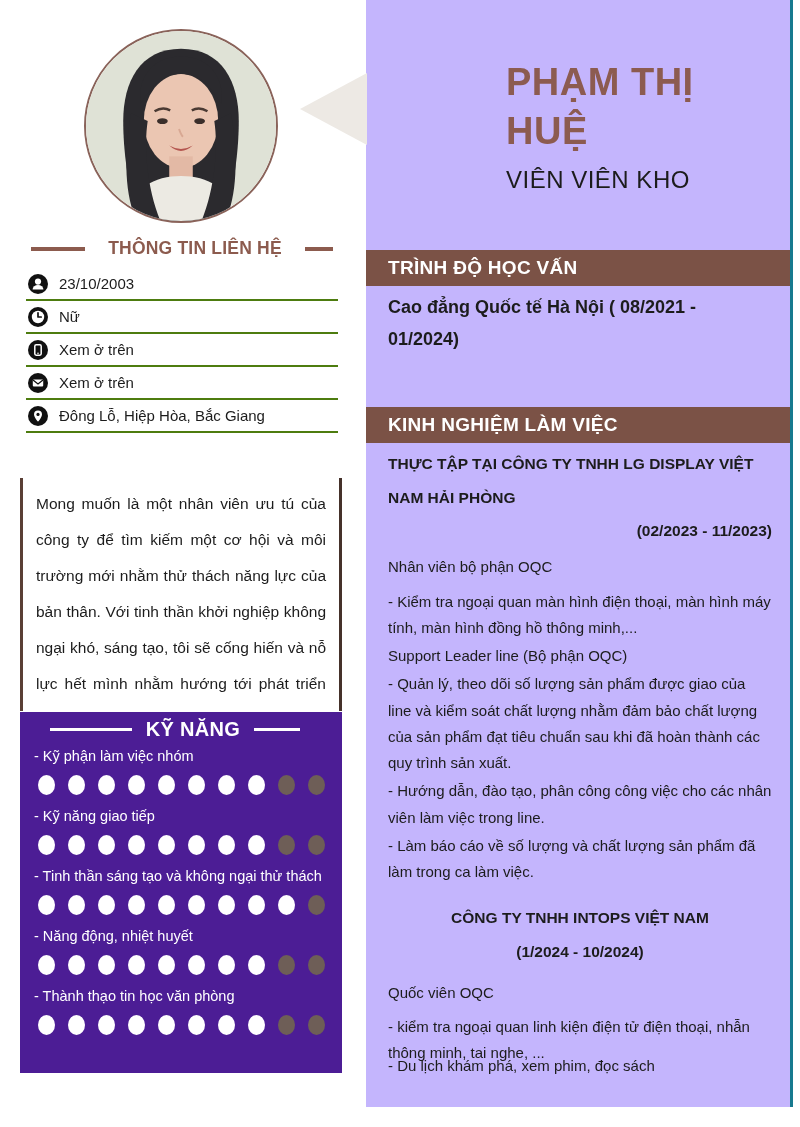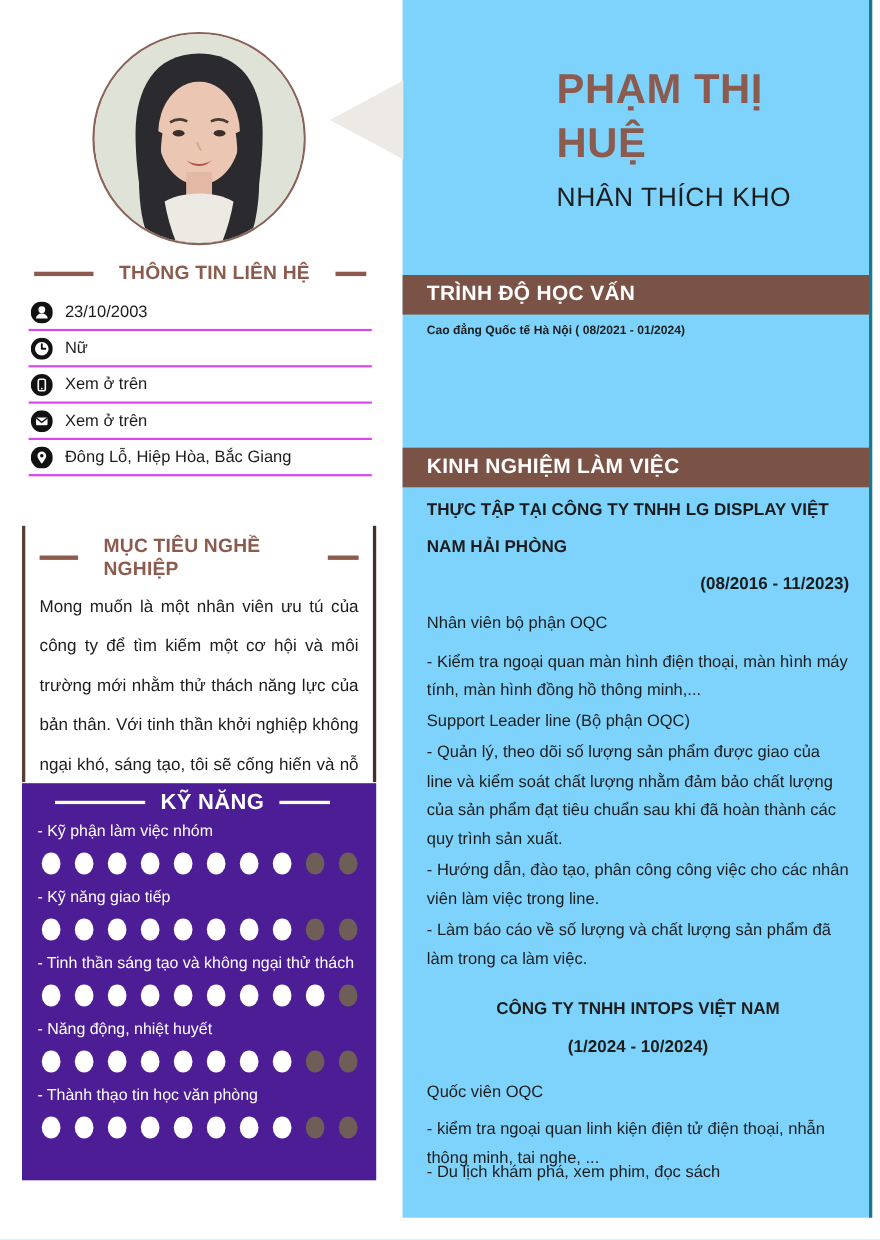--- a/index.html
+++ b/index.html
@@ -8,21 +8,21 @@
     position:relative;
     font-family:"Liberation Sans", sans-serif;
     background:#ffffff;
     color:#1c1c1c;
     overflow:hidden;
   }
 
   
   .panel {
     position:absolute; left:366px; top:0; width:424px; height:1107px;
-    background:#7dd3fc;
+    background:#c4b5fd;
   }
   .panel-notch {
     position:absolute; left:300px; top:73px; width:67px; height:72px;
     background:#EDE9E4;
     clip-path:polygon(100% 0, 0 50%, 100% 100%);
   }
   .teal-edge {
     position:absolute; left:790px; top:0; width:3px; height:1107px;
     background:#177A8F;
   }
@@ -44,21 +44,21 @@
   }
   .bar-edu { top:250px; }
   .bar-exp { top:407px; }
   .bar-hobby { top:1013px; }
 
   .rsec-body { position:absolute; left:22px; right:18px; font-size:15px; line-height:1.75; }
   .edu-body { top:292px; }
   .exp-body { top:447px; }
   .hobby-body { top:1053px; }
 
-  .bold-line { font-weight:bold; font-size:11px; }
+  .bold-line { font-weight:bold; font-size:18px; }
   .edu-major { margin-top:15px; }
 
   .job-head {
     display:flex; flex-wrap:wrap; justify-content:center;
     font-weight:bold; font-size:15.5px; line-height:2.2;
   }
   .job-date-right { text-align:right; font-weight:bold; font-size:15.5px; margin-top:2px; }
   .job-role { margin:10px 0 8px 0; }
   .job-detail { margin:2px 0; }
   .job2 { margin-top:16px; }
@@ -75,21 +75,21 @@
   .lsec-head {
     display:flex; align-items:center; justify-content:center; gap:23px;
     color:#8C5B4E; font-weight:bold; font-size:17.5px; letter-spacing:0.2px;
   }
   .lsec-head .dash { height:4px; background:#8C5B4E; }
   .dash-l { width:54px; } .dash-r { width:28px; }
 
   .contact-rows { margin-top:9px; }
   .c-row {
     display:flex; align-items:center; gap:11px;
-    height:33px; border-bottom:2px solid #d946ef; padding-left:2px;
+    height:33px; border-bottom:2px solid #4d7c0f; padding-left:2px;
   }
   .cicon { width:20px; height:20px; flex:0 0 20px; }
   .cicon svg { display:block; width:20px; height:20px; }
   .c-text { font-size:15px; }
 
   
   .objective {
     position:absolute; left:20px; top:478px; width:322px; height:233px;
     border-left:3px solid #5A3F35; border-right:3px solid #45312A;
     padding:8px 13px 0 13px;
@@ -115,36 +115,36 @@
   .dot { width:17px; height:20px; border-radius:50%; background:#6E5E57; }
   .dot.filled { background:#ffffff; }
 </style>
 </head>
 <body>
 
 <div class="panel">
 
   <div class="name-block">
     <div class="name">PHẠM THỊ HUỆ</div>
-    <div class="job-title">NHÂN THÍCH KHO</div>
+    <div class="job-title">VIÊN VIÊN KHO</div>
   </div>
 
   <div class="rsec-bar bar-edu">TRÌNH ĐỘ HỌC VẤN</div>
   <div class="rsec-body edu-body">
     <div class="bold-line">Cao đẳng Quốc tế Hà Nội ( 08/2021 - 01/2024)</div>
   </div>
 
   <div class="rsec-bar bar-exp">KINH NGHIỆM LÀM VIỆC</div>
   <div class="rsec-body exp-body">
 
     <div>
       <div class="job-head">
         <span>THỰC TẬP TẠI CÔNG TY TNHH LG DISPLAY VIỆT NAM HẢI PHÒNG</span>
       </div>
-      <div class="job-date-right">(08/2016 - 11/2023)</div>
+      <div class="job-date-right">(02/2023 - 11/2023)</div>
       <div class="job-role">Nhân viên bộ phận OQC</div>
       <div class="job-detail">- Kiểm tra ngoại quan màn hình điện thoại, màn hình máy tính, màn hình đồng hồ thông minh,...</div>
       <div class="job-detail">Support Leader line (Bộ phận OQC)</div>
       <div class="job-detail">- Quản lý, theo dõi số lượng sản phẩm được giao của line và kiểm soát chất lượng nhằm đảm bảo chất lượng của sản phẩm đạt tiêu chuẩn sau khi đã hoàn thành các quy trình sản xuất.</div>
       <div class="job-detail">- Hướng dẫn, đào tạo, phân công công việc cho các nhân viên làm việc trong line.</div>
       <div class="job-detail">- Làm báo cáo về số lượng và chất lượng sản phẩm đã làm trong ca làm việc.</div>
     </div>
 
     <div class="job2">
       <div class="job-head">
@@ -236,25 +236,20 @@
             <path d="M10 4.4 a4 4 0 0 1 4 4 c0 2.8 -4 7.2 -4 7.2 s-4 -4.4 -4 -7.2 a4 4 0 0 1 4 -4 Z" fill="#fff"></path>
             <circle cx="10" cy="8.4" r="1.6" fill="#111"></circle>
           </svg>
       </span>
       <span class="c-text">Đông Lỗ, Hiệp Hòa, Bắc Giang</span>
     </div>
   </div>
 </div>
 
 <div class="objective">
-  <div class="lsec-head">
-    <span class="dash dash-l"></span>
-    <span>MỤC TIÊU NGHỀ NGHIỆP</span>
-    <span class="dash dash-r"></span>
-  </div>
   <div class="obj-text">Mong muốn là một nhân viên ưu tú của công ty để tìm kiếm một cơ hội và môi trường mới nhằm thử thách năng lực của bản thân. Với tinh thần khởi nghiệp không ngại khó, sáng tạo, tôi sẽ cống hiến và nỗ lực hết mình nhằm hướng tới phát triển công ty ngày càng lớn mạnh.</div>
 </div>
 
 <div class="skills">
   <div class="skills-head">
     <span class="wline wline-l"></span>
     <span>KỸ NĂNG</span>
     <span class="wline wline-r"></span>
   </div>
 

